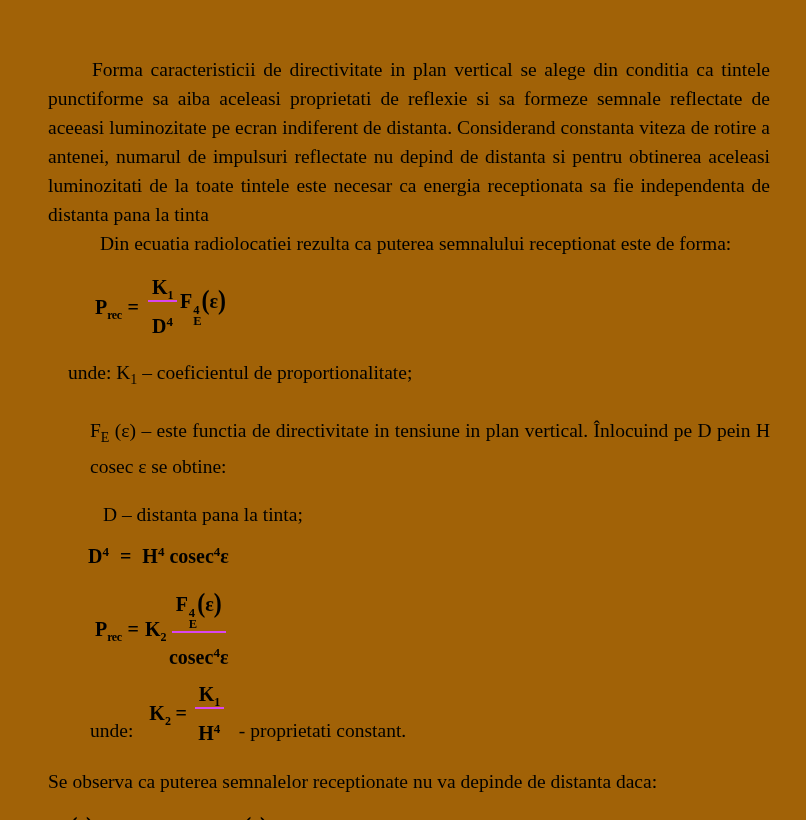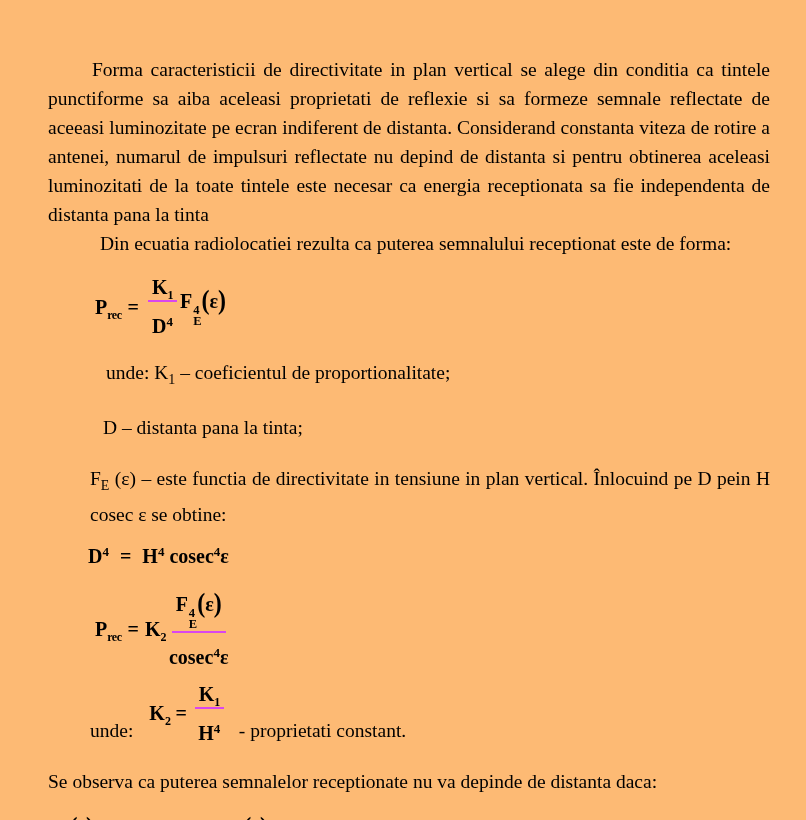--- a/index.html
+++ b/index.html
@@ -6,21 +6,21 @@
     margin: 0;
     padding: 0;
     background: #ffffff;
   }
   .page {
     position: relative;
     width: 806px;
     height: 820px;
     box-sizing: border-box;
     padding: 55px 36px 0 48px;
-    background: #fdba74;
+    background: #a16207;
     color: #000000;
     font-family: "Liberation Serif", "DejaVu Serif", serif;
     overflow: hidden;
   }
   .para {
     margin: 0;
     font-size: 19.5px;
     line-height: 29px;
     text-align: justify;
   }
@@ -28,21 +28,21 @@
   #p2 { margin-top: 0; text-indent: 52px; text-align: left; }
   #p3 { margin-top: 22px; text-align: left; }
 
   
   .defline {
     margin: 0;
     font-size: 19.5px;
     line-height: 29px;
     text-align: justify;
   }
-  #unde1 { margin-top: 20px; margin-left: 58px; text-align: left; }
+  #unde1 { margin-top: 20px; margin-left: 20px; text-align: left; }
   #ddef  { margin-top: 19px; margin-left: 55px; text-align: left; }
   #fedef { margin-top: 22px; margin-left: 42px; }
 
   sub.tsub { font-size: 14px; }
 
   
   .eq {
     display: flex;
     align-items: center;
     font-weight: 700;
@@ -161,29 +161,29 @@
           <span>E</span>
         </span><span class="bigp">(</span><span>ε</span><span class="bigp">)</span></span>
   </div>
 
   <p class="defline" id="unde1">
     <span>unde:</span>
     <span>K</span><sub class="tsub">1</sub>
     <span>– coeficientul de proportionalitate;</span>
   </p>
 
-  <p class="defline" id="ddef">
-    <span>D</span>
-    <span>– distanta pana la tinta;</span>
-  </p>
-
   <p class="defline" id="fedef">
     <span>F</span><sub class="tsub">E</sub>
     <span>(ε)</span>
     <span>– este functia de directivitate in tensiune in plan vertical. Înlocuind pe D pein H cosec ε se obtine:</span>
+  </p>
+
+  <p class="defline" id="ddef">
+    <span>D</span>
+    <span>– distanta pana la tinta;</span>
   </p>
 
   <div class="eq-simple" id="eq2">
     <span>D</span><span class="tinysup">4</span>
     <span class="eqsign">=</span>
     <span>H</span><span class="tinysup">4</span>
     <span>cosec</span><span class="tinysup">4</span><span>ε</span>
   </div>
 
   <div class="eq" id="eq3">

